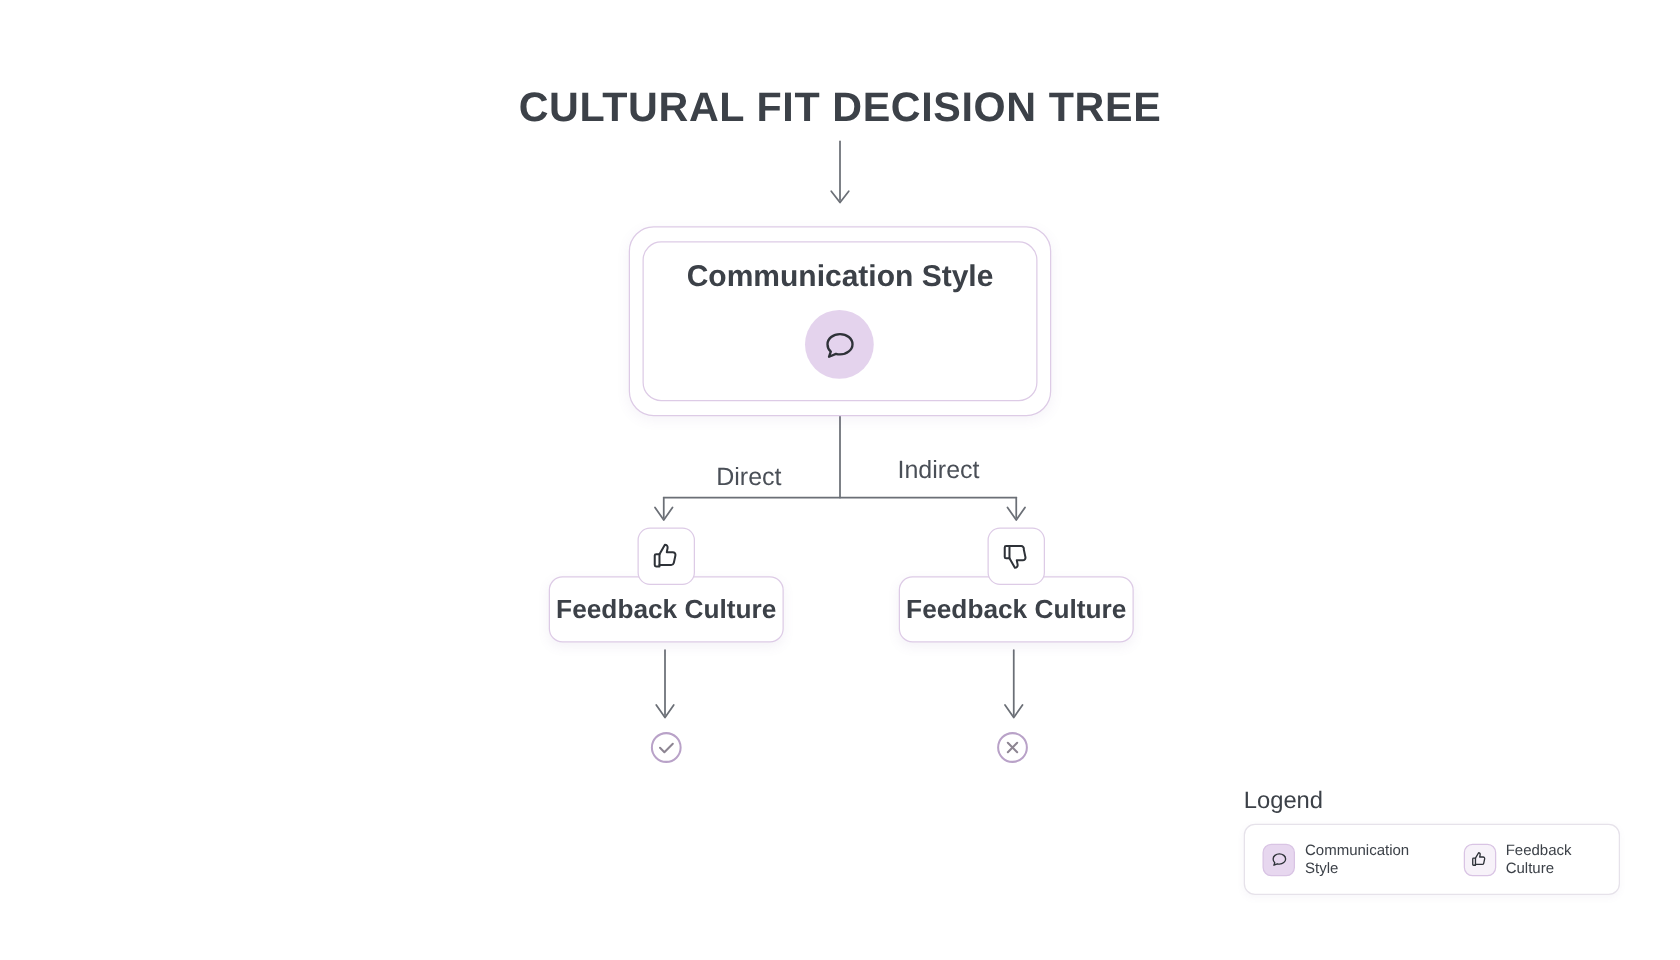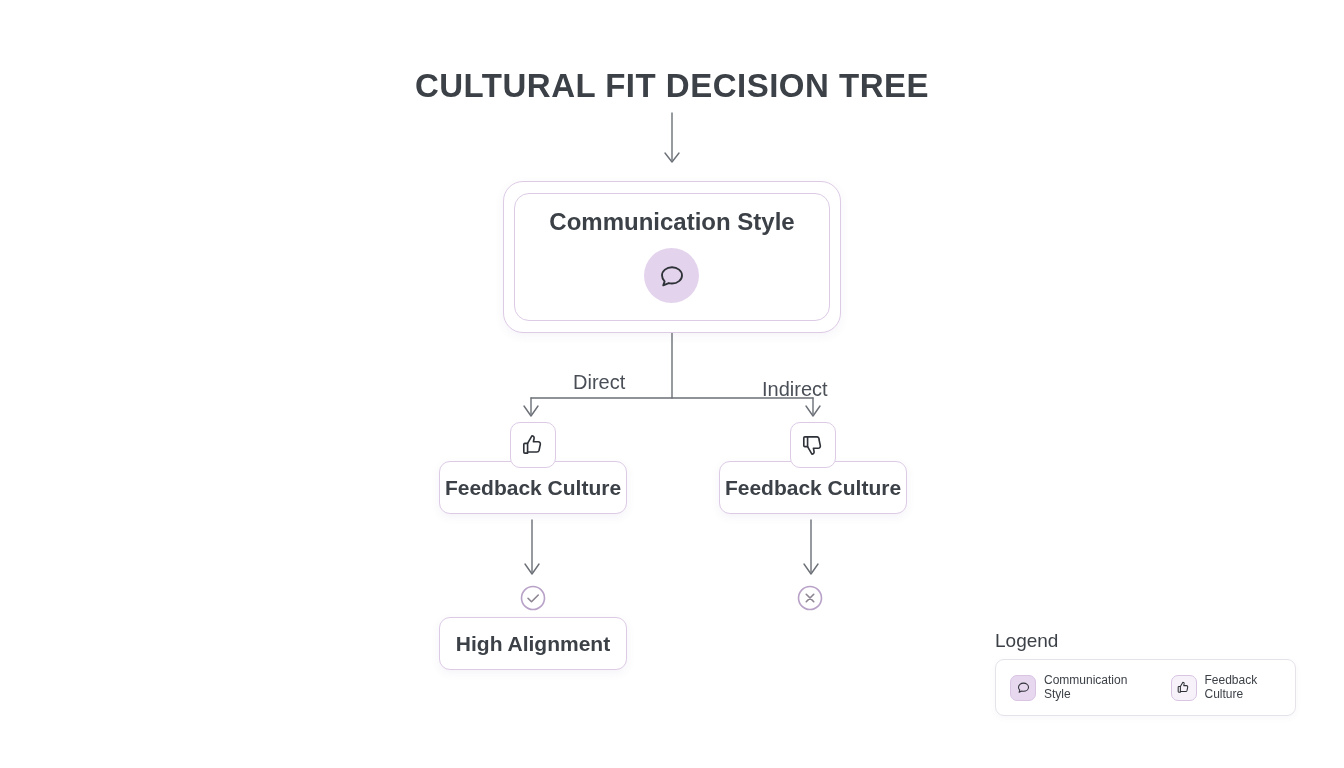--- a/index.html
+++ b/index.html
@@ -92,21 +92,21 @@
     box-sizing: border-box;
   }
   
   .branch-label {
     position: absolute;
     font-size: 20px;
     color: #4a4f57;
     white-space: nowrap;
   }
   .branch-label.left  { left: 573px; top: 371px; }
-  .branch-label.right { left: 718px; top: 378px; margin-left: 44px; }
+  .branch-label.right { left: 718px; top: 365px; }
   
   .node {
     position: absolute;
     border: 1.3px solid #ddcbe6;
     border-radius: 11px;
     background: #ffffff;
     box-shadow: 0 3px 9px rgba(120, 90, 150, 0.08);
     box-sizing: border-box;
     display: flex;
     align-items: center;
@@ -266,23 +266,20 @@
       <path d="M7 13.5v-9H4.5a1 1 0 0 0-1 1v7a1 1 0 0 0 1 1H7z"></path>
       <path d="M7 13.5l4 7c1.3 0 2.2-1 2-2.3l-.6-3.2h4.4a2 2 0 0 0 1.95-2.45l-1.2-5.6A2 2 0 0 0 15.6 4.5H7"></path>
     </svg>
   </div>
 
   <div class="badge badge-left">
     <svg width="30" height="30" viewBox="0 0 24 24" fill="none" stroke="#b9a2c8" stroke-width="1.3" stroke-linecap="round" stroke-linejoin="round">
       <circle cx="12" cy="12" r="9.2"></circle>
       <path d="M8 12.2l2.8 2.8L16.2 9.6" stroke="#8d8592"></path>
     </svg>
-  </div>
-  <div class="node node-leaf-left">
-    <span class="node-label">High Alignment</span>
   </div>
 
   <div class="badge badge-right">
     <svg width="30" height="30" viewBox="0 0 24 24" fill="none" stroke="#b9a2c8" stroke-width="1.3" stroke-linecap="round" stroke-linejoin="round">
       <circle cx="12" cy="12" r="9.2"></circle>
       <path d="M9 9l6 6M15 9l-6 6" stroke="#8d8592"></path>
     </svg>
   </div>
 
   <div class="legend-title">Logend</div>

